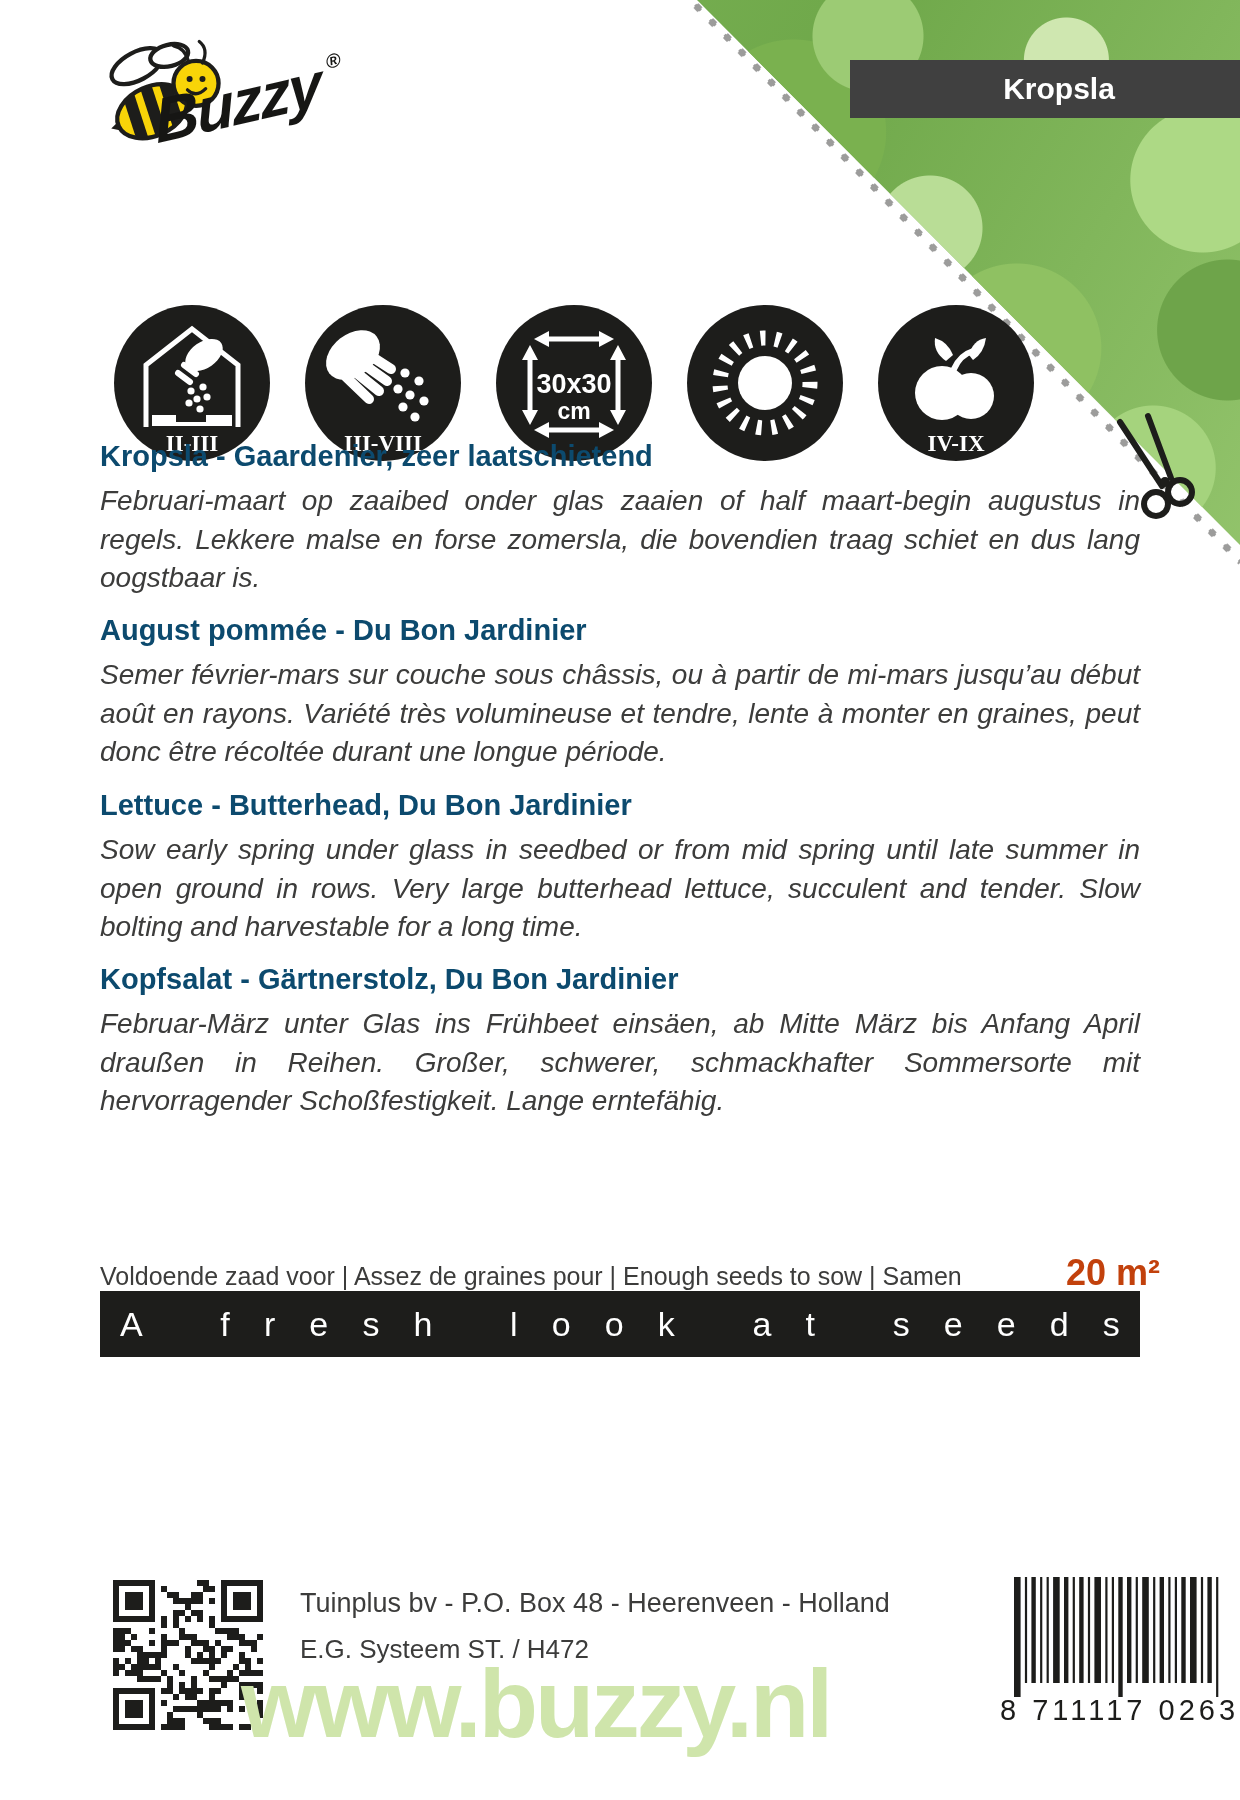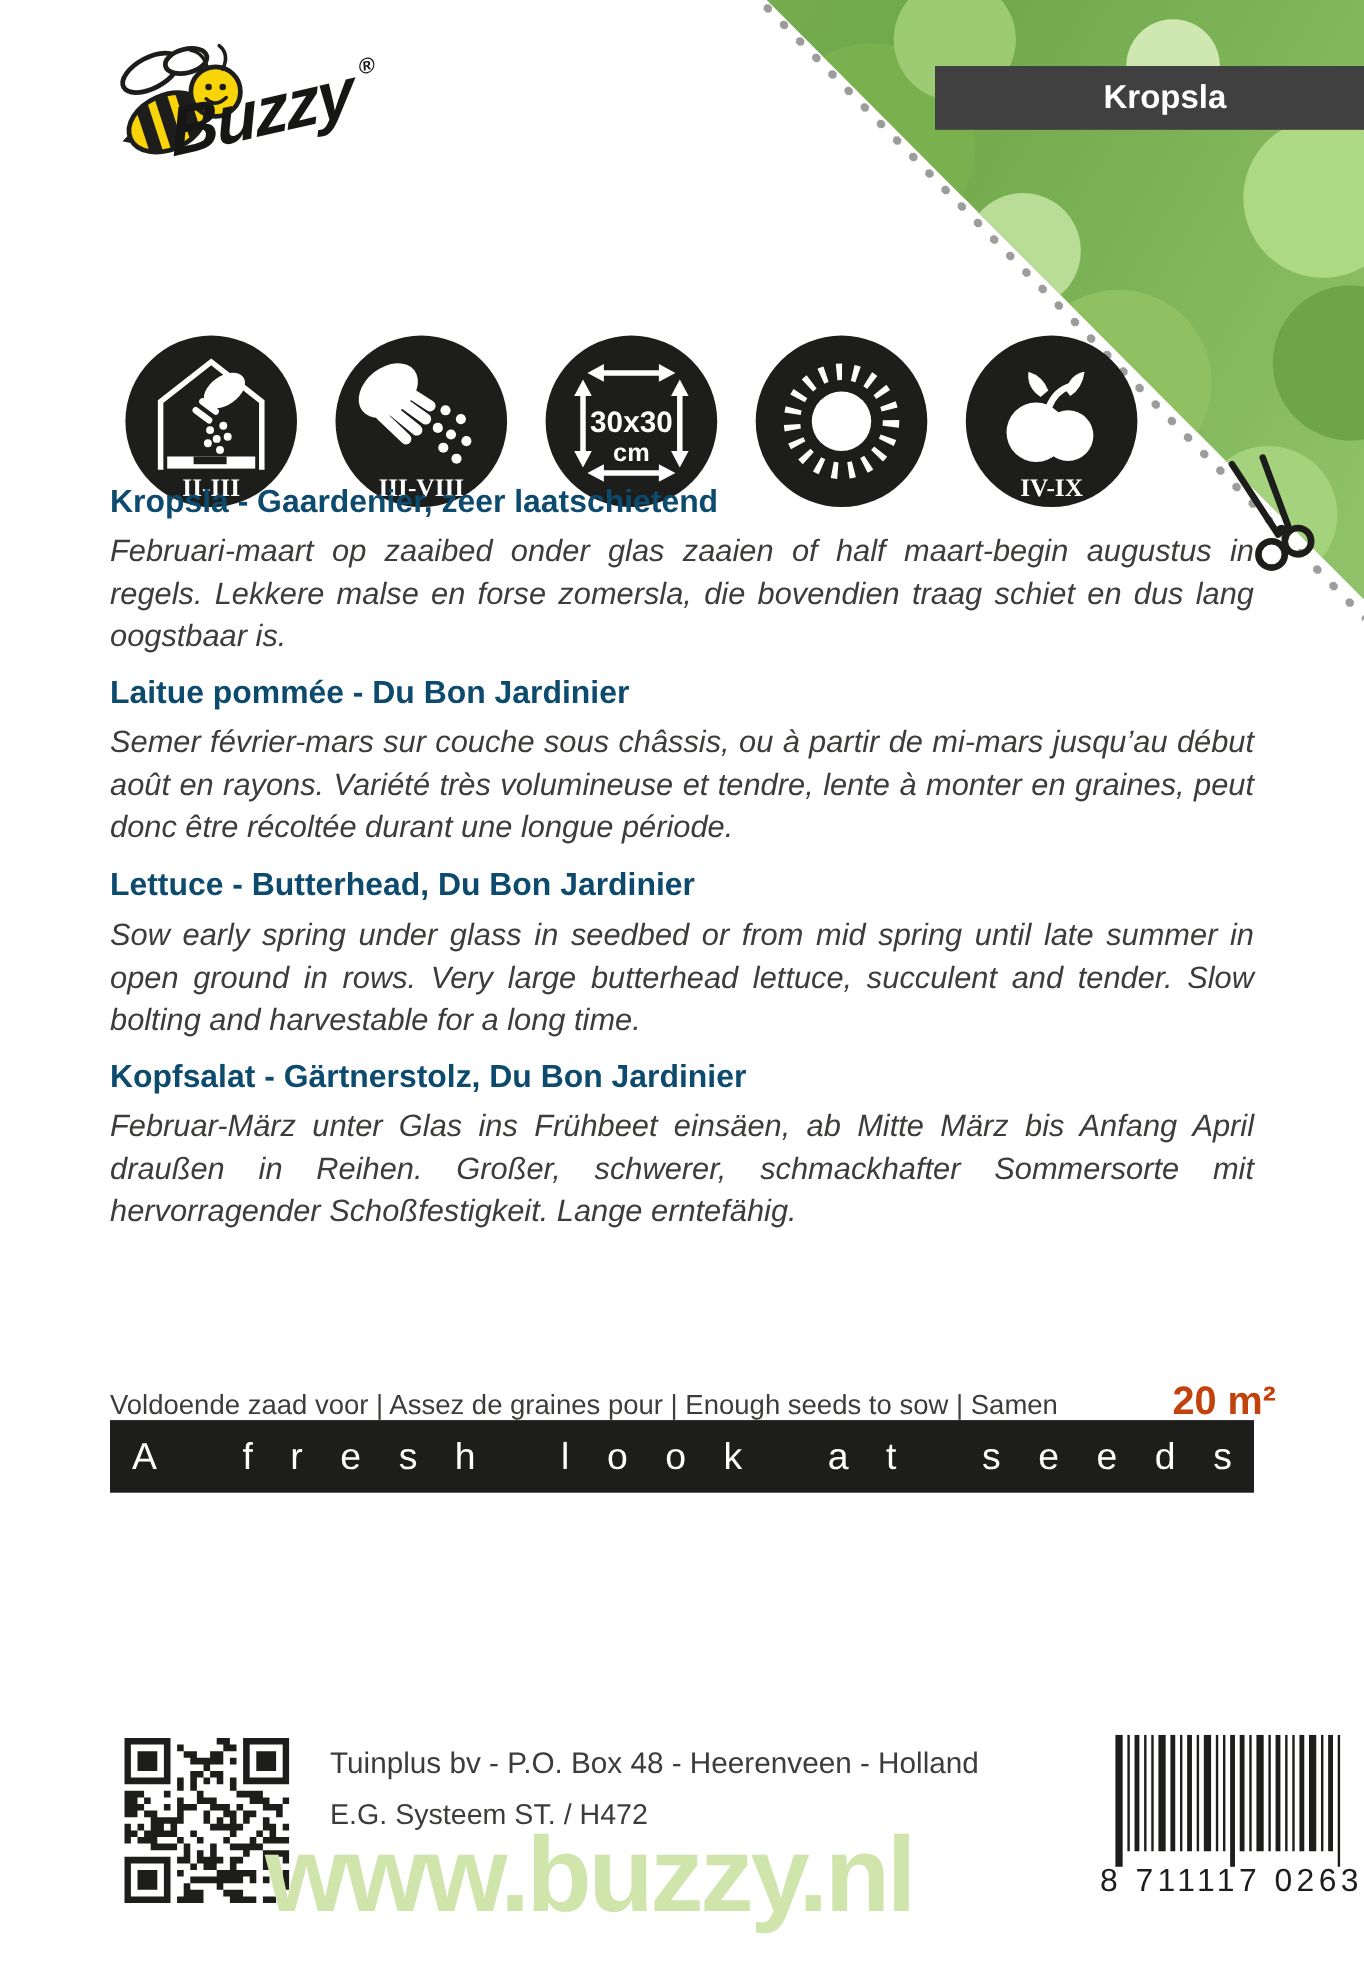--- a/index.html
+++ b/index.html
@@ -187,21 +187,21 @@
     <path d="M70 58 Q57 49 59 35 Q72 39 77 52 Z" fill="#fff"></path>
     <path d="M93 52 Q97 37 110 35 Q108 50 97 57 Z" fill="#fff"></path>
     <text x="80" y="148" class="icon-label">IV-IX</text>
   </svg>
 
   <section class="lang-section" style="top:440px">
     <h3>Kropsla - Gaardenier, zeer laatschietend</h3>
     <p>Februari-maart op zaaibed onder glas zaaien of half maart-begin augustus in regels. Lekkere malse en forse zomersla, die bovendien traag schiet en dus lang oogstbaar is.</p>
   </section>
   <section class="lang-section" style="top:614px">
-    <h3>Laitue pommée - Du Bon Jardinier</h3>
+    <h3>August pommée - Du Bon Jardinier</h3>
     <p>Semer février-mars sur couche sous châssis, ou à partir de mi-mars jusqu’au début août en rayons. Variété très volumineuse et tendre, lente à monter en graines, peut donc être récoltée durant une longue période.</p>
   </section>
   <section class="lang-section" style="top:789px">
     <h3>Lettuce - Butterhead, Du Bon Jardinier</h3>
     <p>Sow early spring under glass in seedbed or from mid spring until late summer in open ground in rows. Very large butterhead lettuce, succulent and tender. Slow bolting and harvestable for a long time.</p>
   </section>
   <section class="lang-section" style="top:963px">
     <h3>Kopfsalat - Gärtnerstolz, Du Bon Jardinier</h3>
     <p>Februar-März unter Glas ins Frühbeet einsäen, ab Mitte März bis Anfang April draußen in Reihen. Großer, schwerer, schmackhafter Sommersorte mit hervorragender Schoßfestigkeit. Lange erntefähig.</p>
   </section>

